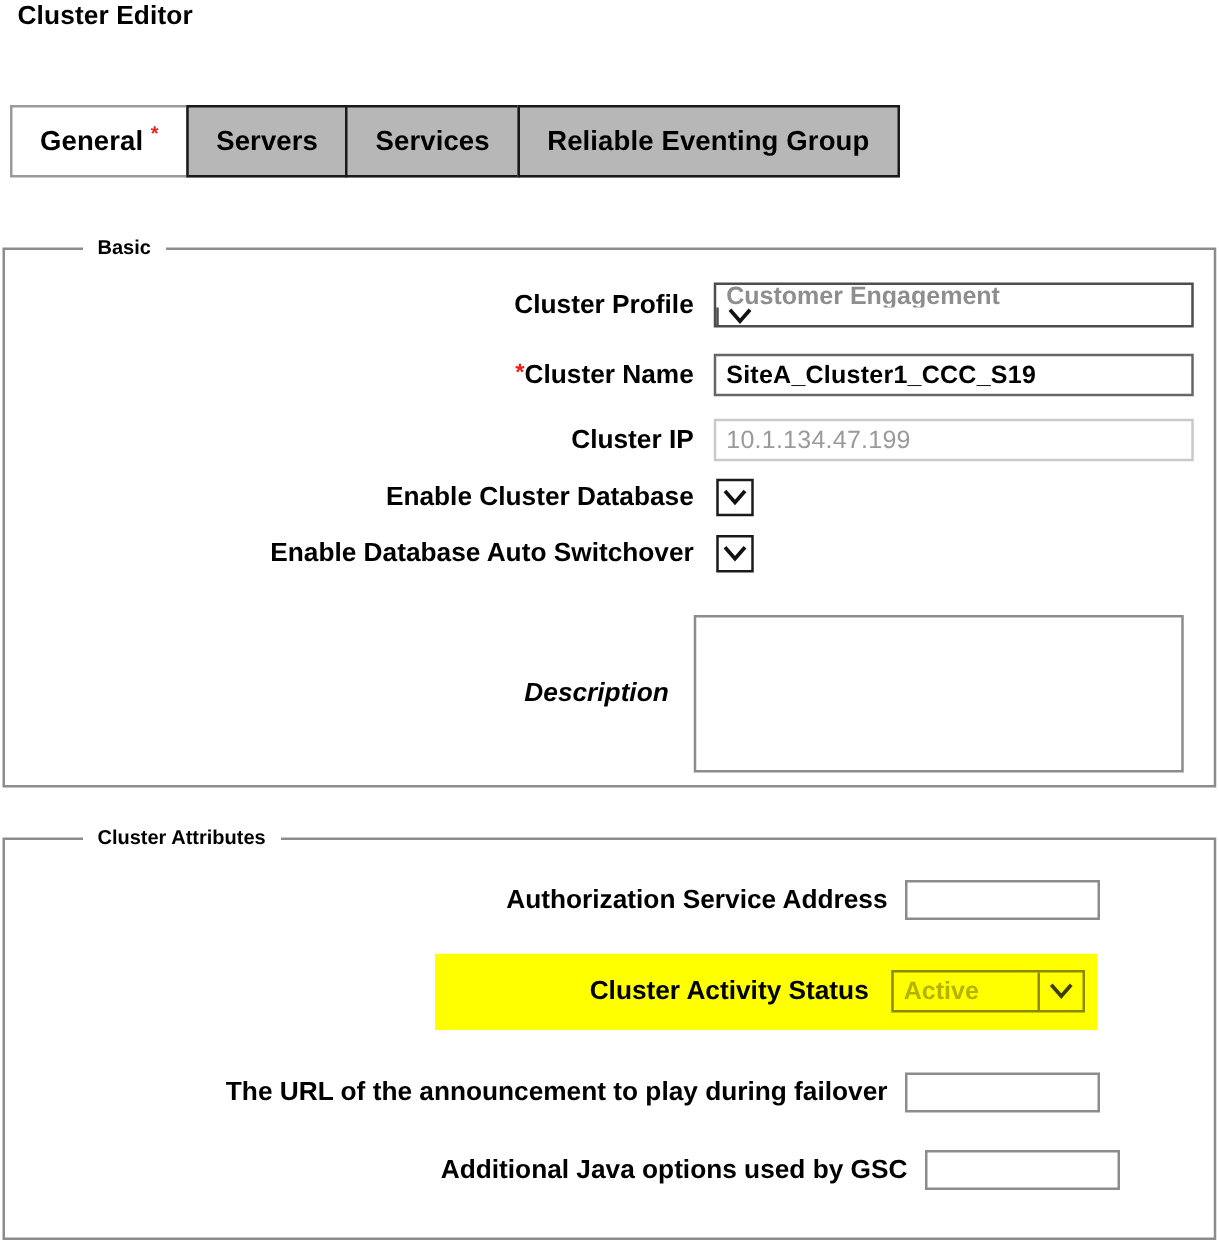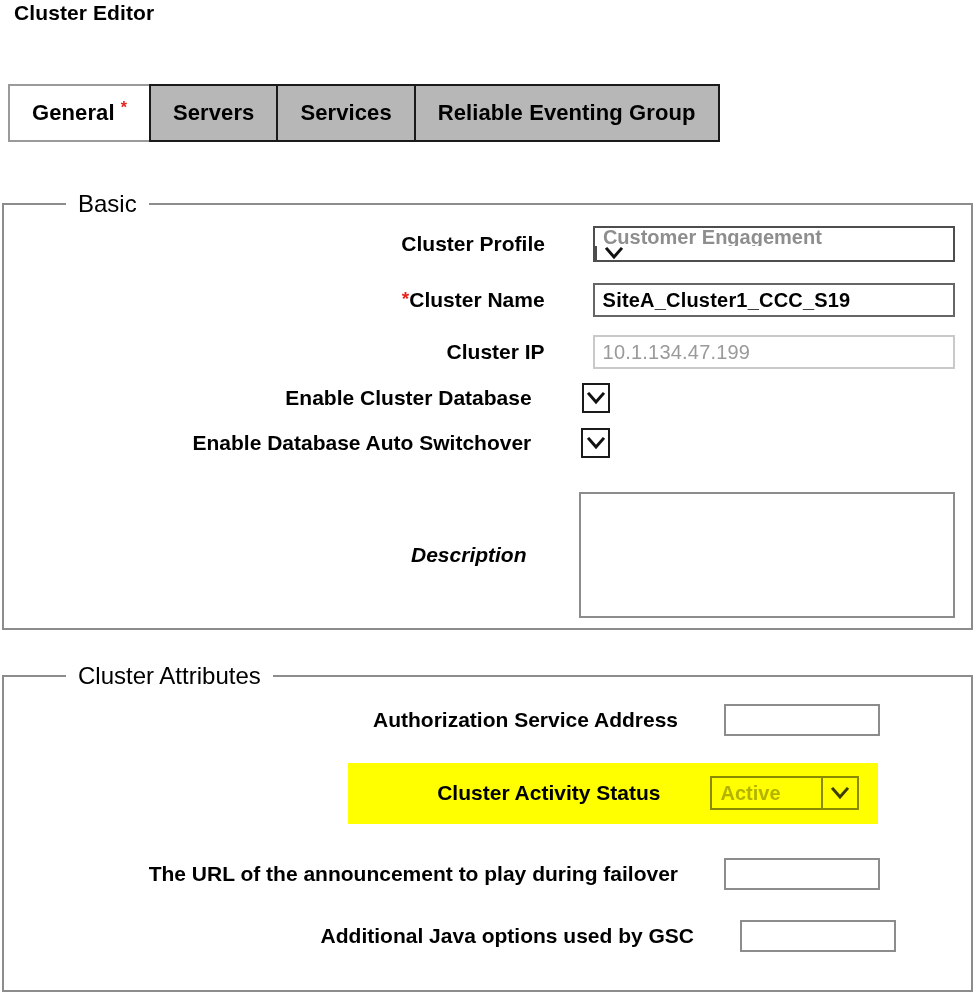--- a/index.html
+++ b/index.html
@@ -69,22 +69,22 @@
   
   fieldset.group {
     position: absolute;
     box-sizing: border-box;
     margin: 0;
     padding: 0;
     border: 2px solid #8c8c8c;
     background: #ffffff;
   }
   fieldset.group > legend {
-    font-size: 24px;
-    font-weight: normal;
+    font-size: 16px;
+    font-weight: bold;
     padding: 0 12px;
     margin-left: 62px;
     color: #000;
   }
   #basic-group {
     left: 2px;
     top: 190px;
     width: 971px;
     height: 440px;
   }
@@ -94,21 +94,20 @@
     width: 971px;
     height: 330px;
   }
 
   
   .row {
     position: absolute;
     display: flex;
     align-items: center;
     box-sizing: border-box;
-    gap: 32px;
   }
   .row .label {
     font-size: 21px;
     font-weight: bold;
     text-align: right;
     white-space: nowrap;
     line-height: 24px;
   }
   .row .label .req-star {
     color: #e8211c;
@@ -282,21 +281,21 @@
   <legend>Cluster Attributes</legend>
 </fieldset>
 
 <div class="highlight-band" style="left:348px; top:763px; width:530px; height:61px;"></div>
 
 <div class="row" style="left:355px; top:704px; width:525px; height:32px;">
   <div class="label" style="width:355px;">Authorization Service Address</div>
   <input class="textbox plain" type="text" style="margin-left: 14px; width: 156px; height: 32px;" placeholder="">
 </div>
 
-<div class="row" style="left:359px; top:776px; width:500px; height:34px;justify-content:space-between;">
+<div class="row" style="left:380px; top:776px; width:500px; height:34px;">
   <div class="label" style="width:315px;">Cluster Activity Status</div>
   <div class="select highlight" style="margin-left:18px; width:155px; height:34px;">
     <div class="sel-value">Active</div>
     <div class="sel-arrow">
       <svg width="20" height="14" viewBox="0 0 20 14" aria-hidden="true">
         <polyline points="3,3 10,11 17,3" fill="none" stroke="#3d3d00" stroke-width="3" stroke-linecap="square" stroke-linejoin="miter"></polyline>
       </svg>
     </div>
   </div>
 </div>

